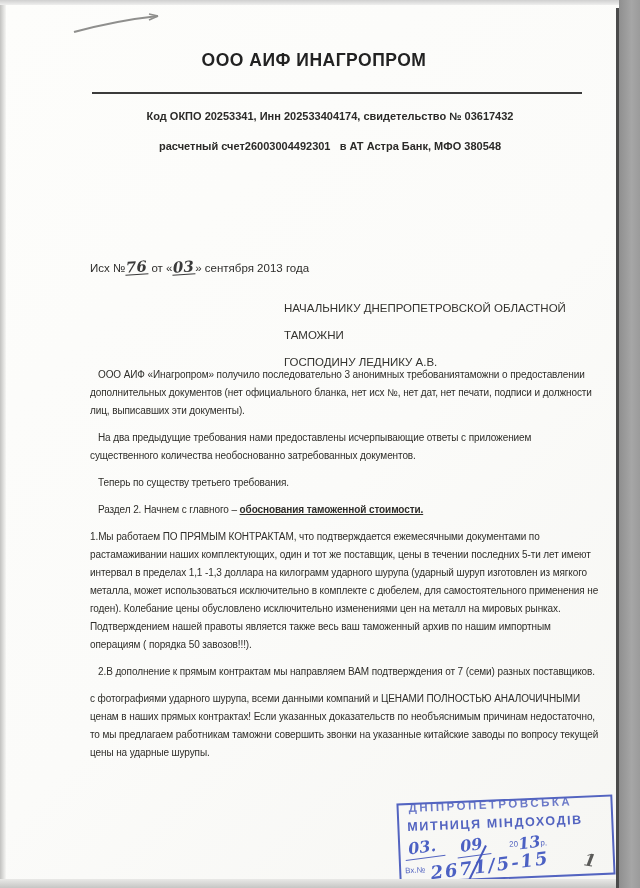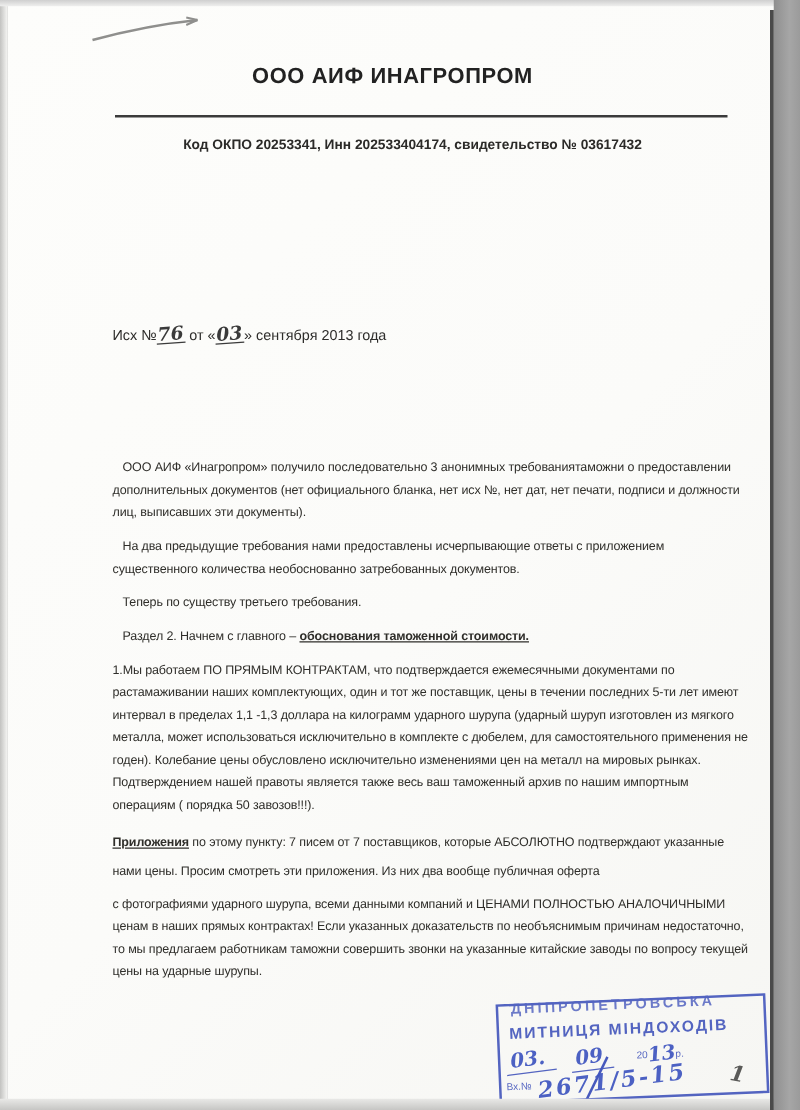--- a/index.html
+++ b/index.html
@@ -82,34 +82,39 @@
     <svg class="pen-mark" width="100" height="28" viewBox="0 0 100 28">
       <path d="M6,22 C32,15 62,9 90,6" stroke="#8f8f8d" stroke-width="2.2" fill="none"></path>
       <path d="M90,6 l-9,-2 m9,2 l-9,4" stroke="#8f8f8d" stroke-width="1.6" fill="none"></path>
     </svg>
 
     <h1 class="company">ООО АИФ ИНАГРОПРОМ</h1>
     <div class="rule"></div>
 
     <div class="info">
       <div class="info-line">Код ОКПО 20253341, Инн 202533404174, свидетельство № 03617432</div>
+      <div class="info-line">расчетный счет26003004492301   в АТ Астра Банк, МФО 380548</div>
     </div>
 
     <div class="ref-line">
       <span>Исх №</span><span class="hand">76</span><span> от «</span><span class="hand">03</span><span>» сентября 2013 года</span>
     </div>
 
+    <div class="addressee">
+      <div>НАЧАЛЬНИКУ ДНЕПРОПЕТРОВСКОЙ ОБЛАСТНОЙ ТАМОЖНИ</div>
+      <div>ГОСПОДИНУ ЛЕДНИКУ А.В.</div>
+    </div>
 
     <div class="bodytext">
       <p class="indent">ООО АИФ «Инагропром» получило последовательно 3 анонимных требованиятаможни о предоставлении дополнительных документов (нет официального бланка, нет исх №, нет дат, нет печати, подписи и должности лиц, выписавших эти документы).</p>
       <p class="indent">На два предыдущие требования нами предоставлены исчерпывающие ответы с приложением существенного количества необоснованно затребованных документов.</p>
       <p class="indent">Теперь по существу третьего требования.</p>
       <p class="indent"><span>Раздел 2. Начнем с главного – </span><span class="em">обоснования таможенной стоимости.</span></p>
       <p>1.Мы работаем ПО ПРЯМЫМ КОНТРАКТАМ, что подтверждается ежемесячными документами по растамаживании наших комплектующих, один и тот же поставщик, цены в течении последних 5-ти лет имеют интервал в пределах 1,1 -1,3 доллара на килограмм ударного шурупа (ударный шуруп изготовлен из мягкого металла, может использоваться исключительно в комплекте с дюбелем, для самостоятельного применения не годен). Колебание цены обусловлено исключительно изменениями цен на металл на мировых рынках. Подтверждением нашей правоты является также весь ваш таможенный архив по нашим импортным операциям ( порядка 50 завозов!!!).</p>
-      <p class="loose"><span class="em">Приложения</span><span> по этому пункту: 7 писем от 7 поставщиков, которые АБСОЛЮТНО подтверждают указанные нами цены. Просим смотреть эти приложения. Из них два вообще публичная оферта</span></p>
+      <p class="indent">2.В дополнение к прямым контрактам мы направляем ВАМ подтверждения от 7 (семи) разных поставщиков.</p>
       <p>с фотографиями ударного шурупа, всеми данными компаний и ЦЕНАМИ ПОЛНОСТЬЮ АНАЛОЧИЧНЫМИ ценам в наших прямых контрактах! Если указанных доказательств по необъяснимым причинам недостаточно, то мы предлагаем работникам таможни совершить звонки на указанные китайские заводы по вопросу текущей цены на ударные шурупы.</p>
     </div>
 
     <div class="stamp">
       <div class="stamp-line1">ДНІПРОПЕТРОВСЬКА</div>
       <div class="stamp-line2">МИТНИЦЯ МІНДОХОДІВ</div>
       <div class="stamp-date">
         <span class="seg"><span class="s-hand s-u">03.</span></span>
         <span class="seg" style="margin-left:8px;"><span class="s-hand s-u">09</span></span>
         <span class="seg" style="margin-left:14px;"><span class="s-small">20</span><span class="s-hand">13</span><span class="s-small">р.</span></span>

